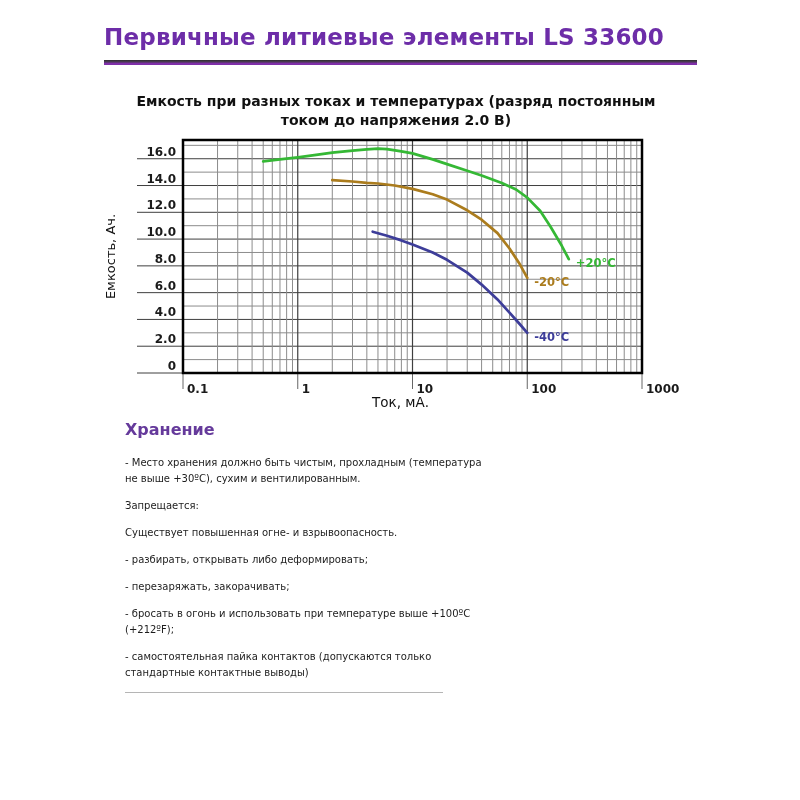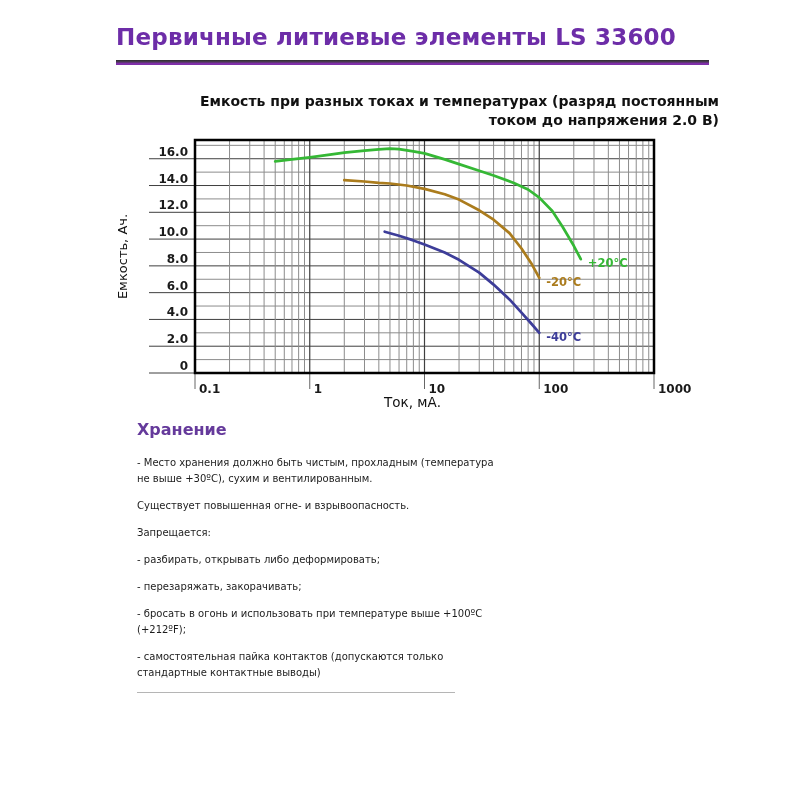--- a/index.html
+++ b/index.html
@@ -3,35 +3,34 @@
 <meta charset="utf-8">
 <style>
   html,body{margin:0;padding:0;background:#ffffff;}
   .page{
     position:relative;
     width:781px;height:800px;
     background:#ffffff;
     font-family:"DejaVu Sans","Liberation Sans",sans-serif;
     color:#1c1c1c;
     overflow:hidden;
-    margin-left:12px;
   }
   .main-title{
     position:absolute;left:104px;top:24px;width:600px;
     margin:0;
     font-size:23px;font-weight:bold;color:#6d2da8;
     letter-spacing:0.2px;white-space:nowrap;
   }
   .title-rule{
     position:absolute;left:104px;top:60px;width:593px;height:5px;
     background:linear-gradient(180deg,#2d2d2d 0%,#4a3a55 35%,#7e2fa8 70%,#7e2fa8 100%);
   }
   .chart-title{
-    position:absolute;left:107px;top:92px;width:600px;
-    text-align:right;
+    position:absolute;left:96px;top:92px;width:600px;
+    text-align:center;
     font-size:14px;font-weight:bold;color:#111;
     line-height:19px;
   }
   .chart-svg{position:absolute;left:95px;top:135px;}
   .sections{
     position:absolute;left:125px;top:420px;width:362px;
   }
   .sections h2{
     margin:0 0 16px 0;
     font-size:16px;font-weight:bold;color:#653a9b;
@@ -151,22 +150,22 @@
       <text x="305.5" y="272" font-size="13.5" font-weight="normal" fill="#111" text-anchor="middle" font-family="&quot;DejaVu Sans&quot;,&quot;Liberation Sans&quot;,sans-serif">Ток, мА.</text>
       <text x="20" y="121.5" font-size="13" font-weight="normal" fill="#111" text-anchor="middle" font-family="&quot;DejaVu Sans&quot;,&quot;Liberation Sans&quot;,sans-serif" transform="rotate(-90 20 121.5)">Емкость, Ач.</text>
     </svg>
 
   <div class="sections">
     <section>
       <h2>Хранение</h2>
       <p>- Место хранения должно быть чистым, прохладным (температура не выше +30ºС), сухим и вентилированным.</p>
     </section>
     <section>
+      <p>Запрещается:</p>
       <p>Существует повышенная огне- и взрывоопасность.</p>
-      <p>Запрещается:</p>
       <p>- разбирать, открывать либо деформировать;</p>
       <p>- перезаряжать, закорачивать;</p>
       <p>- бросать в огонь и использовать при температуре выше +100ºС (+212ºF);</p>
       <p>- самостоятельная пайка контактов (допускаются только стандартные контактные выводы)</p>
     </section>
     <div class="bottom-rule"></div>
   </div>
 
 </div>
 

